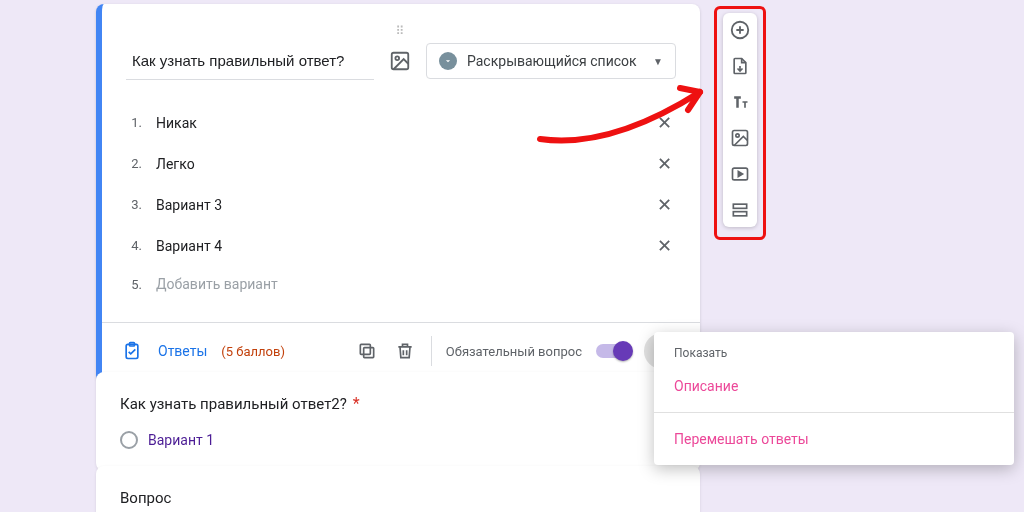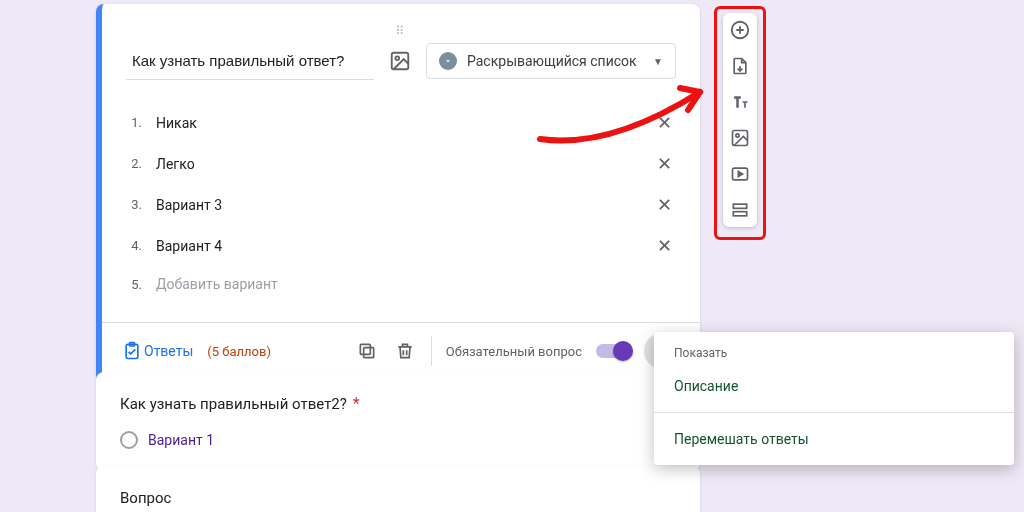--- a/index.html
+++ b/index.html
@@ -21,21 +21,21 @@
 .qtype-arrow { color: #5f6368; font-size: 10px; }
 
 .options { margin-top: 22px; }
 .opt { display: flex; align-items: center; gap: 14px; padding: 10px 0; font-size: 14px; color: #202124; }
 .opt-num { color: #5f6368; width: 16px; text-align: right; font-size: 13px; }
 .opt-text { flex: 1; }
 .opt-text.placeholder { color: #9aa0a6; }
 .opt-remove { color: #5f6368; font-size: 18px; cursor: pointer; padding: 0 4px; }
 
 .footer { border-top: 1px solid #dadce0; margin: 20px -24px 0 -24px; padding: 10px 20px 14px 20px; display: flex; align-items: center; gap: 14px; }
-.answers { display: flex; align-items: center; gap: 2px; color: #1a73e8; font-size: 14px; cursor: pointer; justify-content: flex-end; }
+.answers { display: flex; align-items: center; gap: 16px; color: #1a73e8; font-size: 14px; cursor: pointer; justify-content: flex-end; }
 .answers svg { width: 20px; height: 20px; }
 .points { font-size: 13px; color: #c2410c; }
 .spacer { flex: 1; }
 .icon-btn { width: 24px; height: 24px; color: #5f6368; display: flex; align-items: center; justify-content: center; cursor: pointer; }
 .sep { width: 1px; height: 30px; background: #dadce0; }
 .req-label { font-size: 13px; color: #5f6368; }
 .switch { position: relative; width: 34px; height: 14px; background: #c5b9e8; border-radius: 7px; cursor: pointer; }
 .switch::after { content: ""; position: absolute; top: -3px; right: -3px; width: 20px; height: 20px; border-radius: 50%; background: #673ab7; box-shadow: 0 1px 2px rgba(0,0,0,.3); }
 .more-btn { width: 36px; height: 36px; border-radius: 50%; background: #e0e0e0; display: flex; align-items: center; justify-content: center; color: #5f6368; font-size: 18px; cursor: pointer; }
 
@@ -46,21 +46,21 @@
 .radio { width: 18px; height: 18px; border: 2px solid #9aa0a6; border-radius: 50%; }
 
 .toolbar-wrap { position: absolute; left: 714px; top: 6px; border: 3px solid #e11; border-radius: 6px; padding: 4px 6px 10px 6px; }
 .toolbar { background: #fff; border-radius: 6px; box-shadow: 0 1px 4px rgba(0,0,0,.2); padding: 6px; display: flex; flex-direction: column; gap: 14px; align-items: center; }
 .tool { width: 22px; height: 22px; color: #5f6368; display: flex; align-items: center; justify-content: center; cursor: pointer; }
 
 .arrow-annot { position: absolute; left: 530px; top: 74px; pointer-events: none; }
 
 .menu { position: absolute; left: 654px; top: 332px; width: 360px; background: #fff; border-radius: 4px; box-shadow: 0 4px 16px rgba(0,0,0,.25); padding: 10px 0 6px 0; }
 .menu-head { font-size: 12px; color: #5f6368; padding: 4px 20px 6px 20px; }
-.menu-item { font-size: 14px; color: #14532d; padding: 12px 20px; cursor: pointer; }
+.menu-item { font-size: 14px; color: #ec4899; padding: 12px 20px; cursor: pointer; }
 .menu-sep { height: 1px; background: #e0e0e0; margin: 6px 0; }
 </style>
 </head>
 <body>
 
 <div class="canvas">
 
   <div class="card active">
     <div class="card-inner">
       <div class="drag-handle">⠿</div>

